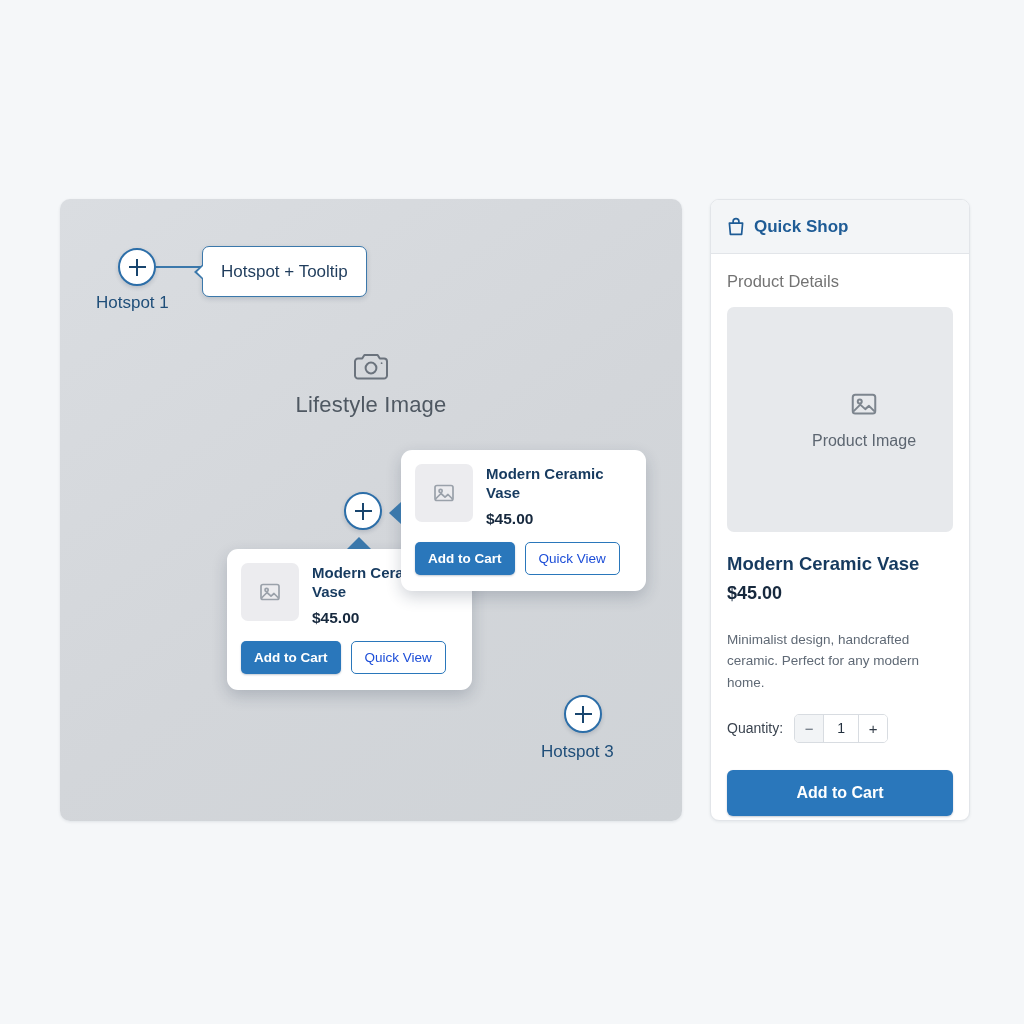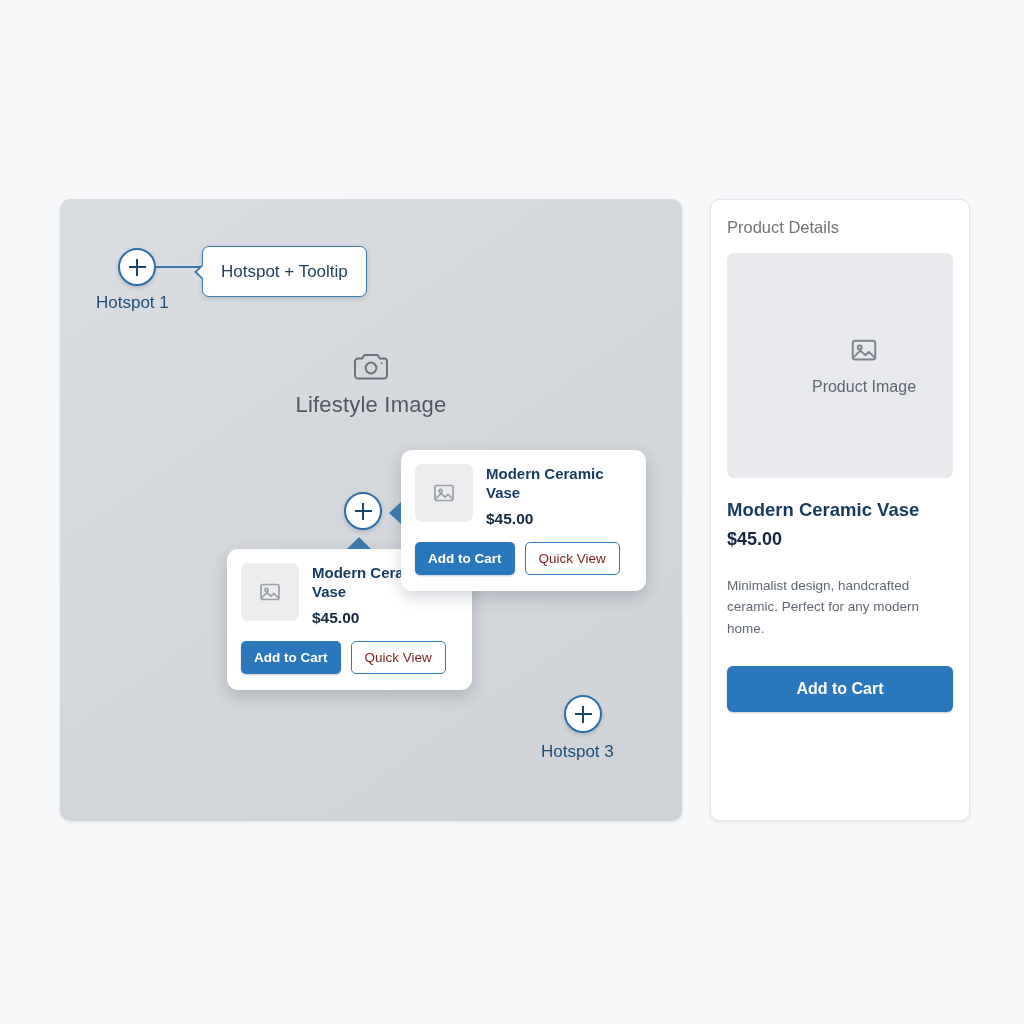--- a/index.html
+++ b/index.html
@@ -145,21 +145,21 @@
     font-size: 13.5px;
     font-weight: bold;
     padding: 8px 13px;
     font-family: "Liberation Sans", sans-serif;
     box-shadow: 0 1px 2px rgba(20,45,80,.25);
     cursor: pointer;
     white-space: nowrap;
   }
   .btn-outline {
     background: #ffffff;
-    color: #7f1d1d;
+    color: #1d4ed8;
     border: 1.4px solid #2a77bb;
     border-radius: 5px;
     font-size: 13.5px;
     padding: 8px 13px;
     font-family: "Liberation Sans", sans-serif;
     cursor: pointer;
     white-space: nowrap;
   }
 
   
@@ -351,36 +351,51 @@
     </div>
   </div>
 
   <div id="hotspot3" class="hotspot">
     <span class="plus"></span>
   </div>
   <div id="hotspot3-label" class="hotspot-label">Hotspot 3</div>
 
   <div id="panel">
 
+    <div id="panel-header">
+      <svg width="18" height="19" viewBox="0 0 18 19" fill="none" stroke="#1f5c96" stroke-width="1.7" stroke-linejoin="round" stroke-linecap="round">
+        <path d="M2.4 6.2h13.2l-1 11.1H3.4z"></path>
+        <path d="M6.1 6.2V4.5a2.9 2.9 0 0 1 5.8 0v1.7"></path>
+      </svg>
+      <span class="title">Quick Shop</span>
+    </div>
 
     <div id="panel-body">
 
       <div id="section-title">Product Details</div>
 
       <div id="product-image">
         <svg class="ph-icon" width="30" height="30" viewBox="0 0 24 24" fill="none" stroke="#7d858e" stroke-width="1.6" stroke-linejoin="round" stroke-linecap="round">
           <rect x="3" y="4.5" width="18" height="15" rx="2"></rect>
           <circle cx="8.6" cy="10" r="1.6"></circle>
           <path d="M4 17.5l5-5 4 3.6 3-2.6 4 4"></path>
         </svg>
         <span class="lbl">Product Image</span>
       </div>
 
       <div id="panel-product-title">Modern Ceramic Vase</div>
       <div id="panel-product-price">$45.00</div>
       <div id="panel-product-desc">Minimalist design, handcrafted ceramic. Perfect for any modern home.</div>
 
+      <div id="qty-row">
+        <span id="qty-label">Quantity:</span>
+        <div id="qty-stepper">
+          <button class="step minus-btn">−</button>
+          <div class="val">1</div>
+          <button class="step plus-btn">+</button>
+        </div>
+      </div>
 
       <button id="panel-add-cart">Add to Cart</button>
     </div>
   </div>
 
 </div>
 
 </body></html>

